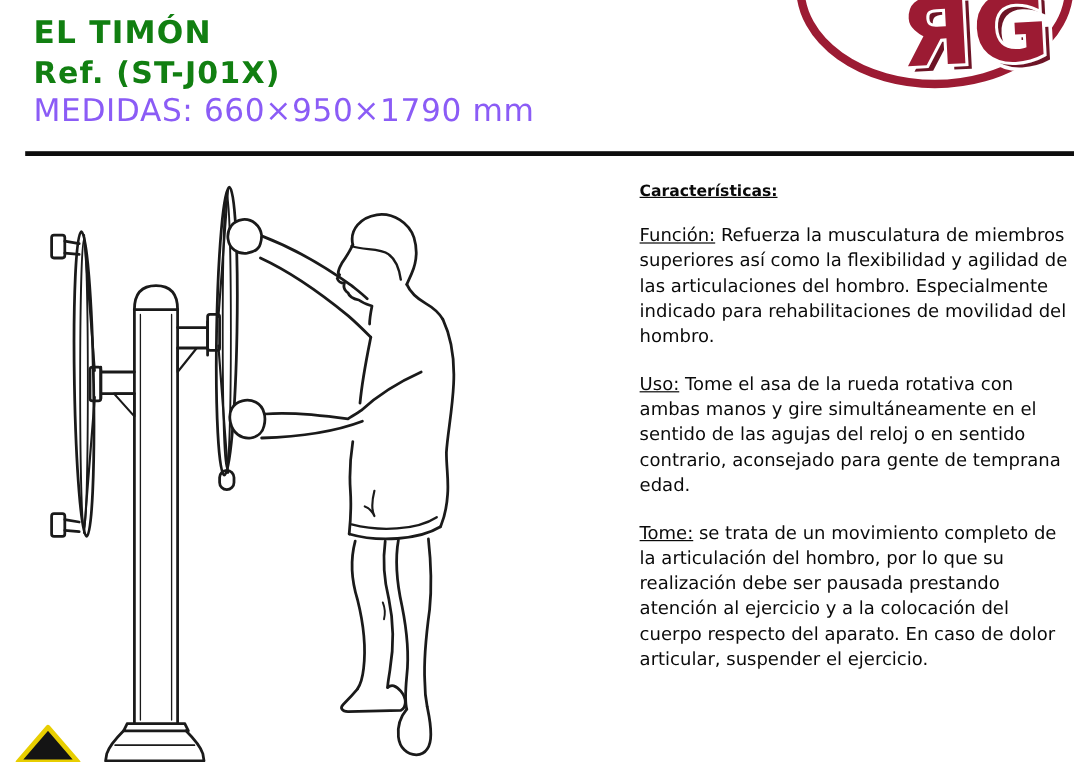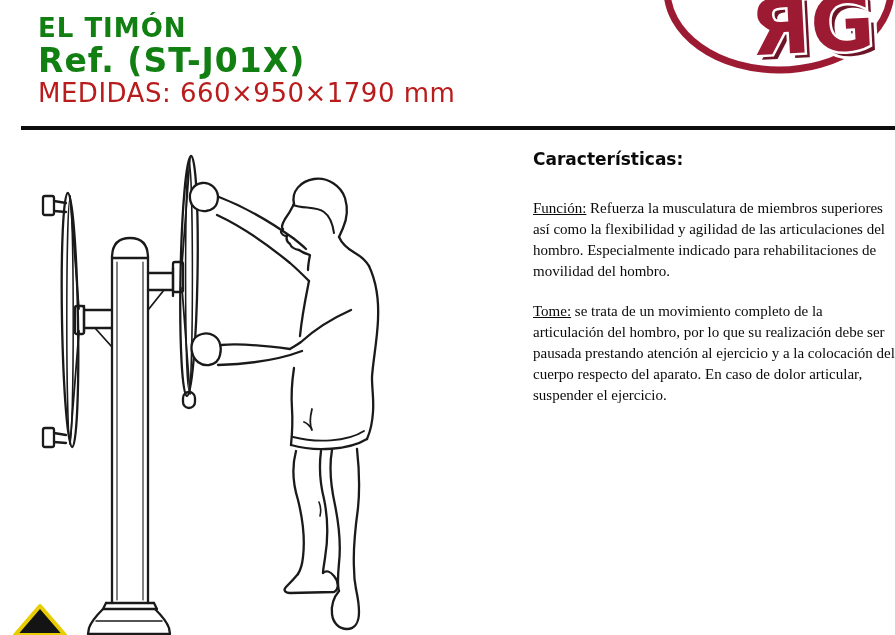--- a/index.html
+++ b/index.html
@@ -5,49 +5,49 @@
   html,body{margin:0;padding:0;}
   body{
     width:895px;height:635px;
     background:#ffffff;
     position:relative;
     overflow:hidden;
     font-family:"DejaVu Sans","Liberation Sans",sans-serif;
     color:#000;
   }
   
-  .header{position:absolute;left:38px;top:12px;width:520px;}
+  .header{position:absolute;left:28px;top:12px;width:520px;}
   .hdr-title{
     font-size:26px;font-weight:bold;color:#117f11;
     letter-spacing:1px;line-height:32px;margin:0;
   }
   .hdr-ref{
-    font-size:33px;font-weight:bold;color:#117f11;
+    font-size:25px;font-weight:bold;color:#117f11;
     letter-spacing:1px;line-height:33px;margin:0;
   }
   .hdr-medidas{
-    font-size:26px;font-weight:normal;color:#b91c1c;
+    font-size:26px;font-weight:normal;color:#8b5cf6;
     letter-spacing:0.5px;line-height:33px;margin:0;
   }
   .rule{
     position:absolute;left:21px;right:0;top:126px;height:4px;
     background:#0d0d0d;
   }
   
   .logo{position:absolute;top:0;right:0;width:240px;height:76px;overflow:hidden;}
   .logo svg{display:block;}
   
   .illustration{position:absolute;left:0;top:148px;width:510px;height:487px;}
   
   .col{
     position:absolute;left:533px;top:149px;width:362px;
     font-size:15px;line-height:21px;color:#0a0a0a;
   }
-  .col .heading{font-weight:bold;font-size:17px;margin:0 0 28px 0;}
-  .col p.sec{margin:16px 0 19px 0;font-family:Liberation Serif, serif;}
+  .col .heading{font-weight:bold;font-size:13px;margin:0 0 16px 0;text-decoration:underline;}
+  .col p.sec{margin:16px 0 19px 0;}
   .col p.sec:last-child{margin-bottom:0;}
   .u{text-decoration:underline;}
 </style>
 </head>
 <body>
 
 <div class="header">
   <div class="hdr-title">EL TIMÓN</div>
   <div class="hdr-ref">Ref. (ST-J01X)</div>
   <div class="hdr-medidas">MEDIDAS: 660×950×1790 mm</div>
@@ -136,16 +136,17 @@
 
   <polygon points="40,606 65,635 15,635" fill="#141414" stroke="#e8ce00" stroke-width="4"></polygon>
 </svg>
 </div>
 
 <div class="col">
   <p class="heading">Características:</p>
 
   <p class="sec"><span class="u">Función:</span><span> Refuerza la musculatura de miembros superiores así como la flexibilidad y agilidad de las articulaciones del hombro. Especialmente indicado para rehabilitaciones de movilidad del hombro.</span></p>
 
+  <p class="sec"><span class="u">Uso:</span><span> Tome el asa de la rueda rotativa con ambas manos y gire simultáneamente en el sentido de las agujas del reloj o en sentido contrario, aconsejado para gente de temprana edad.</span></p>
 
 
   <p class="sec"><span class="u">Tome:</span><span> se trata de un movimiento completo de la articulación del hombro, por lo que su realización debe ser pausada prestando atención al ejercicio y a la colocación del cuerpo respecto del aparato. En caso de dolor articular, suspender el ejercicio.</span></p>
 </div>
 
 </body></html>

